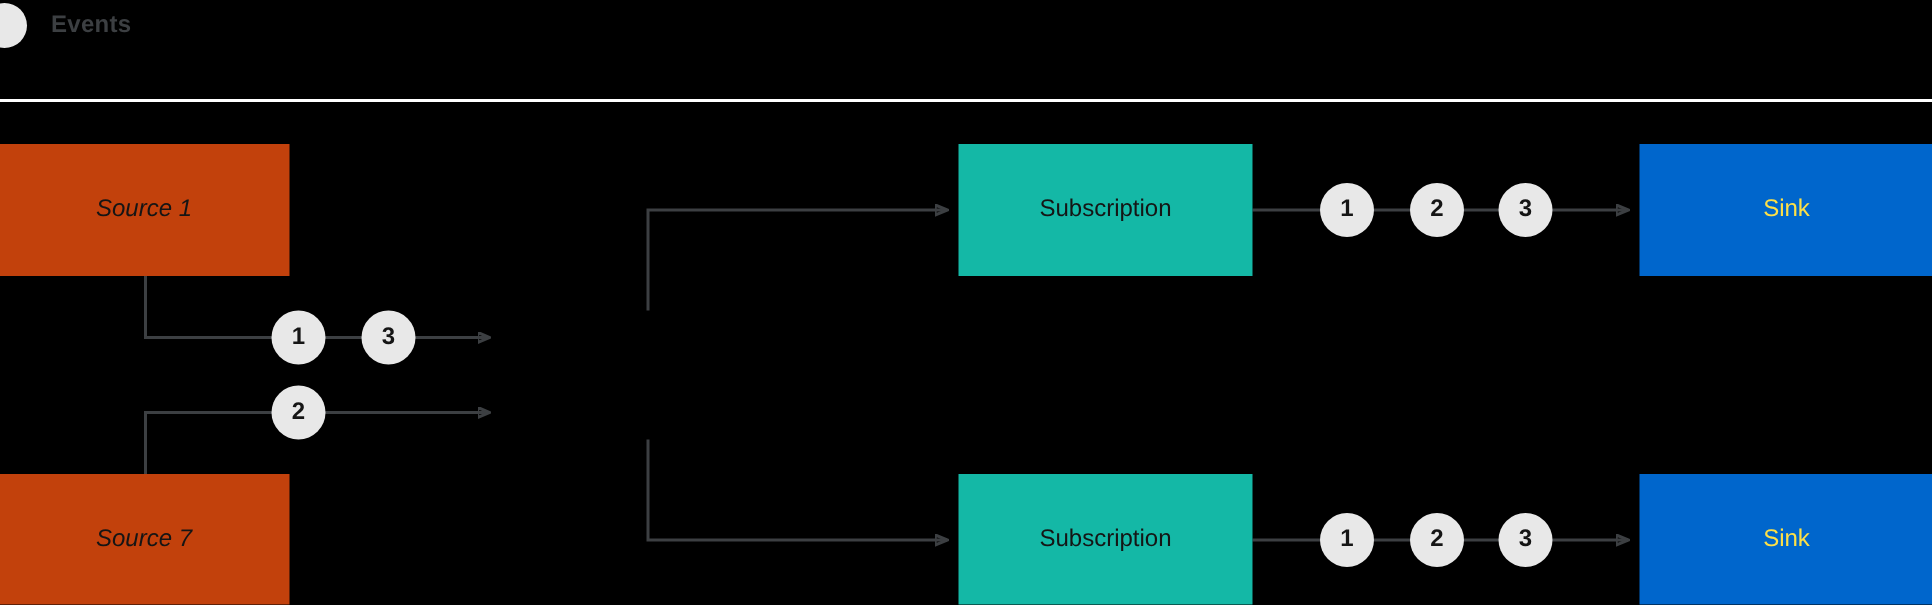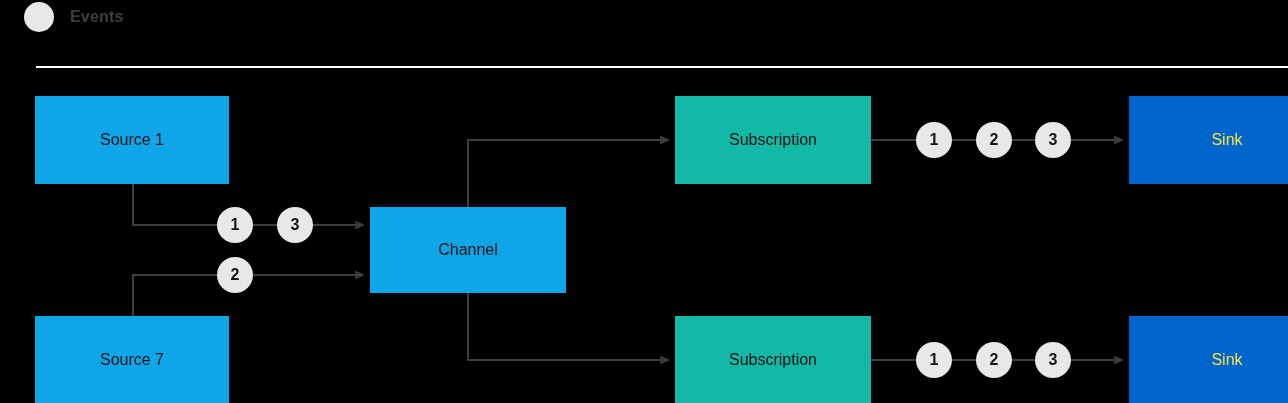--- a/index.html
+++ b/index.html
@@ -13,21 +13,20 @@
     font-family: "Liberation Sans", sans-serif;
     position: relative;
     overflow: hidden;
   }
 
   #stage {
     position: absolute;
     left: 0; top: 0;
     width: 1116px;
     height: 403px;
-    margin-left: 36px;
   }
 
   
   .legend {
     position: absolute;
     left: 0px;
     top: 0px;
     height: 34px;
     display: flex;
     align-items: center;
@@ -65,22 +64,23 @@
   
   .box {
     position: absolute;
     display: flex;
     align-items: center;
     justify-content: center;
     font-size: 16px;
     box-sizing: border-box;
   }
   .box-grey {
-    background: #0ea5e9;
+    background: #c2410c;
     color: #151515;
+    font-style: italic;
   }
   .box-light {
     background: #14b8a6;
     color: #151515;
   }
   .box-blue {
     background: #0066cc;
     color: #fde047;
   }
 
@@ -153,23 +153,20 @@
 
     <line x1="835" y1="360" x2="1085" y2="360" marker-end="url(#arrow)"></line>
   </svg>
 
   <div id="source1" class="box box-grey">
     <span>Source 1</span>
   </div>
   <div id="source2" class="box box-grey">
     <span>Source 7</span>
   </div>
-  <div id="channel" class="box box-grey">
-    <span>Channel</span>
-  </div>
   <div id="sub1" class="box box-light">
     <span>Subscription</span>
   </div>
   <div id="sub2" class="box box-light">
     <span>Subscription</span>
   </div>
   <div id="sink1" class="box box-blue">
     <span>Sink</span>
   </div>
   <div id="sink2" class="box box-blue">

